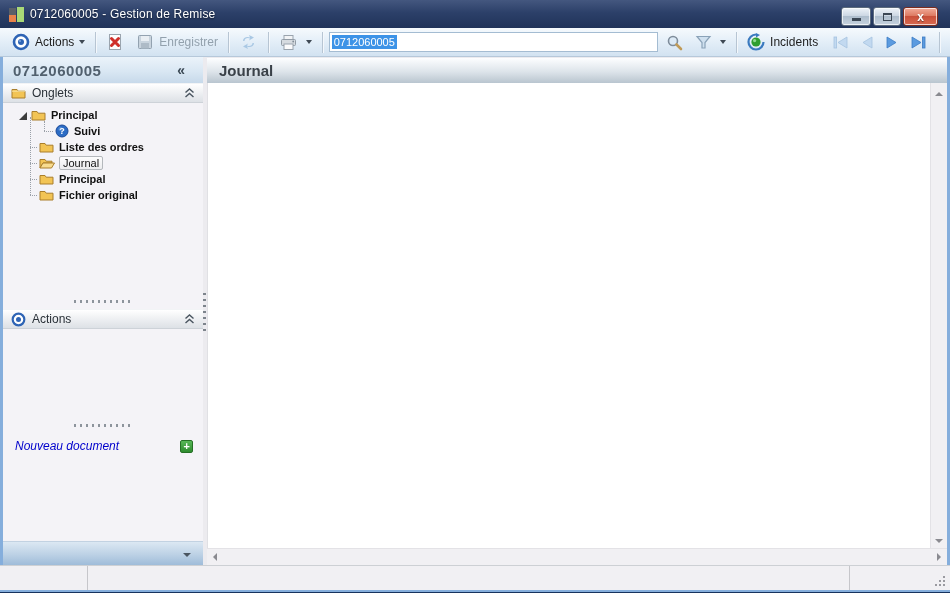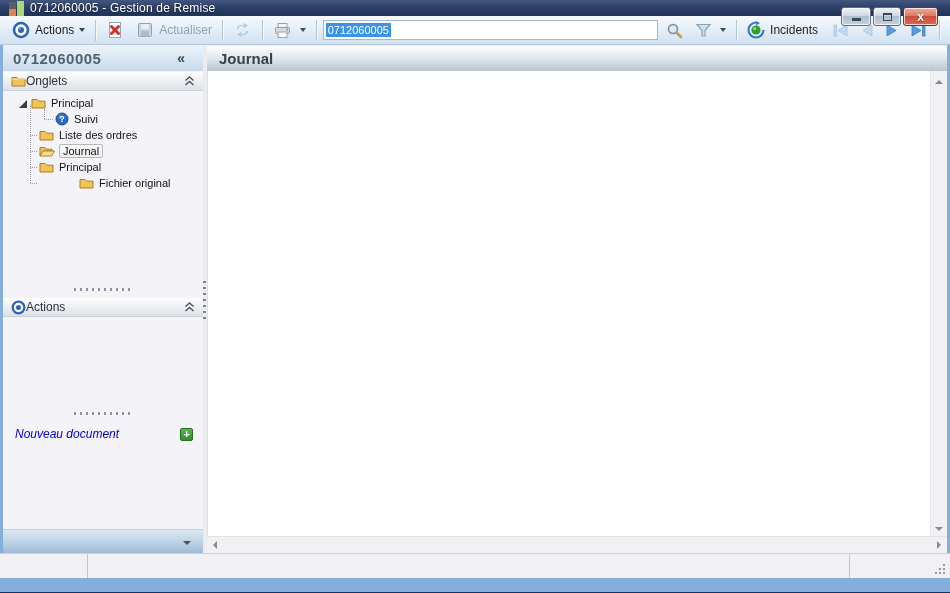--- a/index.html
+++ b/index.html
@@ -9,21 +9,21 @@
   .window{
     position:relative; width:950px; height:593px;
     background:#85aedc;
     padding:0 3px 3px 3px;
     border-bottom:1px solid #16335e;
     overflow:hidden;
   }
 
   
   .titlebar{
-    position:relative; height:16px; margin:0 -3px;
+    position:relative; height:28px; margin:0 -3px;
     background:linear-gradient(180deg,#44577f 0%, #2c4069 45%, #203359 100%);
     display:flex; align-items:center; color:#fff;
   }
   .app-icon{ width:15px; height:15px; margin:0 6px 0 9px; position:relative; }
   .app-icon .sq-gray{ position:absolute; left:0; top:1px; width:7px; height:7px; background:#5a6068; }
   .app-icon .sq-orange{ position:absolute; left:0; top:8px; width:7px; height:7px; background:#e8824a; }
   .app-icon .sq-green{ position:absolute; left:8px; top:0; width:7px; height:15px; background:#a9d977; }
   .title-text{ font-size:12px; letter-spacing:.2px; text-shadow:0 1px 2px rgba(0,0,0,.6); }
 
   .winbtns{ position:absolute; right:12px; top:7px; display:flex; gap:2px; }
@@ -76,29 +76,29 @@
     background:linear-gradient(180deg,#ebf3fa 0%,#d9e7f3 55%,#c7d9ea 100%);
     display:flex; align-items:center; padding:0 10px;
   }
   .side-head .rec{ font-size:15px; font-weight:bold; color:#51606e; letter-spacing:.5px; flex:1; }
   .collapse-left{ font-size:14px; font-weight:bold; color:#3a4854; padding:0 8px; }
 
   .panel-head{
     height:20px; flex:0 0 20px;
     background:linear-gradient(180deg,#ffffff 0%,#eceef1 55%,#dde1e6 100%);
     border-top:1px solid #f2f4f6; border-bottom:1px solid #cdd2d8;
-    display:flex; align-items:center; padding:0 8px;
+    display:flex; align-items:center; gap:6px; padding:0 8px;
     font-size:12px; color:#2a3138;
   }
   .panel-head .ptitle{ flex:1; }
   .chev-dbl svg{ display:block; }
 
   .tree{ position:relative; flex:0 0 190px; padding-top:4px; font-size:11px; color:#111; }
   .trow{ height:16px; display:flex; align-items:center; position:relative; }
-  .trow .lbl{ margin-left:5px; }
+  .trow .lbl{ margin-left:5px;font-weight:bold; }
   .ind0{ padding-left:14px; } .ind1{ padding-left:44px; }
   .tri-exp{ position:absolute; left:16px; top:5px; width:0; height:0;
     border:4px solid transparent; border-bottom-color:#3c3c3c; border-right-color:#3c3c3c; }
   .guide{ position:absolute; border-left:1px dotted #9aa0a8; width:0; }
   .guide-h{ position:absolute; border-top:1px dotted #9aa0a8; height:0; }
   .sel-box{ border:1px solid #b4b8bc; border-radius:2px; background:linear-gradient(180deg,#fdfdfd,#ececee); padding:0 3px; margin-left:4px; }
 
   .splitter{ flex:0 0 16px; display:flex; align-items:center; justify-content:center; }
   .dots-h{ width:58px; height:3px;
     background:repeating-linear-gradient(90deg,#8d949c 0 2px, transparent 2px 6px); }
@@ -208,21 +208,21 @@
       </span>
     </div>
     <div class="tb-btn">
       <span>
         <svg width="18" height="18" viewBox="0 0 18 18">
             <rect x="2.5" y="2.5" width="13" height="13" rx="1" fill="#c9d4de" stroke="#93a2b0"></rect>
             <rect x="5" y="3" width="8" height="5" fill="#e9eef3"></rect>
             <rect x="5" y="10" width="8" height="5.5" fill="#aebbc7"></rect>
           </svg>
       </span>
-      <span class="tb-label-disabled">Actualiser</span>
+      <span class="tb-label-disabled">Enregistrer</span>
     </div>
     <div class="tb-sep"></div>
     <div class="tb-btn">
       <span>
         <svg width="19" height="16" viewBox="0 0 19 16">
             <path d="M4 7 C4 3.5 8 2 11 3.5 L10 1 L15 3.5 L10 6.5 L11 4.5 C8.5 3.2 5.5 4.5 5.5 7 Z" fill="#a9c8e4"></path>
             <path d="M15 9 C15 12.5 11 14 8 12.5 L9 15 L4 12.5 L9 9.5 L8 11.5 C10.5 12.8 13.5 11.5 13.5 9 Z" fill="#a9c8e4"></path>
           </svg>
       </span>
     </div>
@@ -366,21 +366,21 @@
           <span class="sel-box">Journal</span>
         </div>
         <div class="trow ind0" style="padding-left:36px;">
           <span>
             <svg width="15" height="12" viewBox="0 0 15 12">
                 <path d="M1 2.5 h5 l1.2 1.7 H14 V11 H1 Z" fill="#f2c455" stroke="#aa7f2c"></path>
               </svg>
           </span>
           <span class="lbl">Principal</span>
         </div>
-        <div class="trow ind0" style="padding-left:36px;margin-left:40px;">
+        <div class="trow ind0" style="padding-left:36px;">
           <span>
             <svg width="15" height="12" viewBox="0 0 15 12">
                 <path d="M1 2.5 h5 l1.2 1.7 H14 V11 H1 Z" fill="#f2c455" stroke="#aa7f2c"></path>
               </svg>
           </span>
           <span class="lbl">Fichier original</span>
         </div>
       </div>
 
       <div class="splitter">

